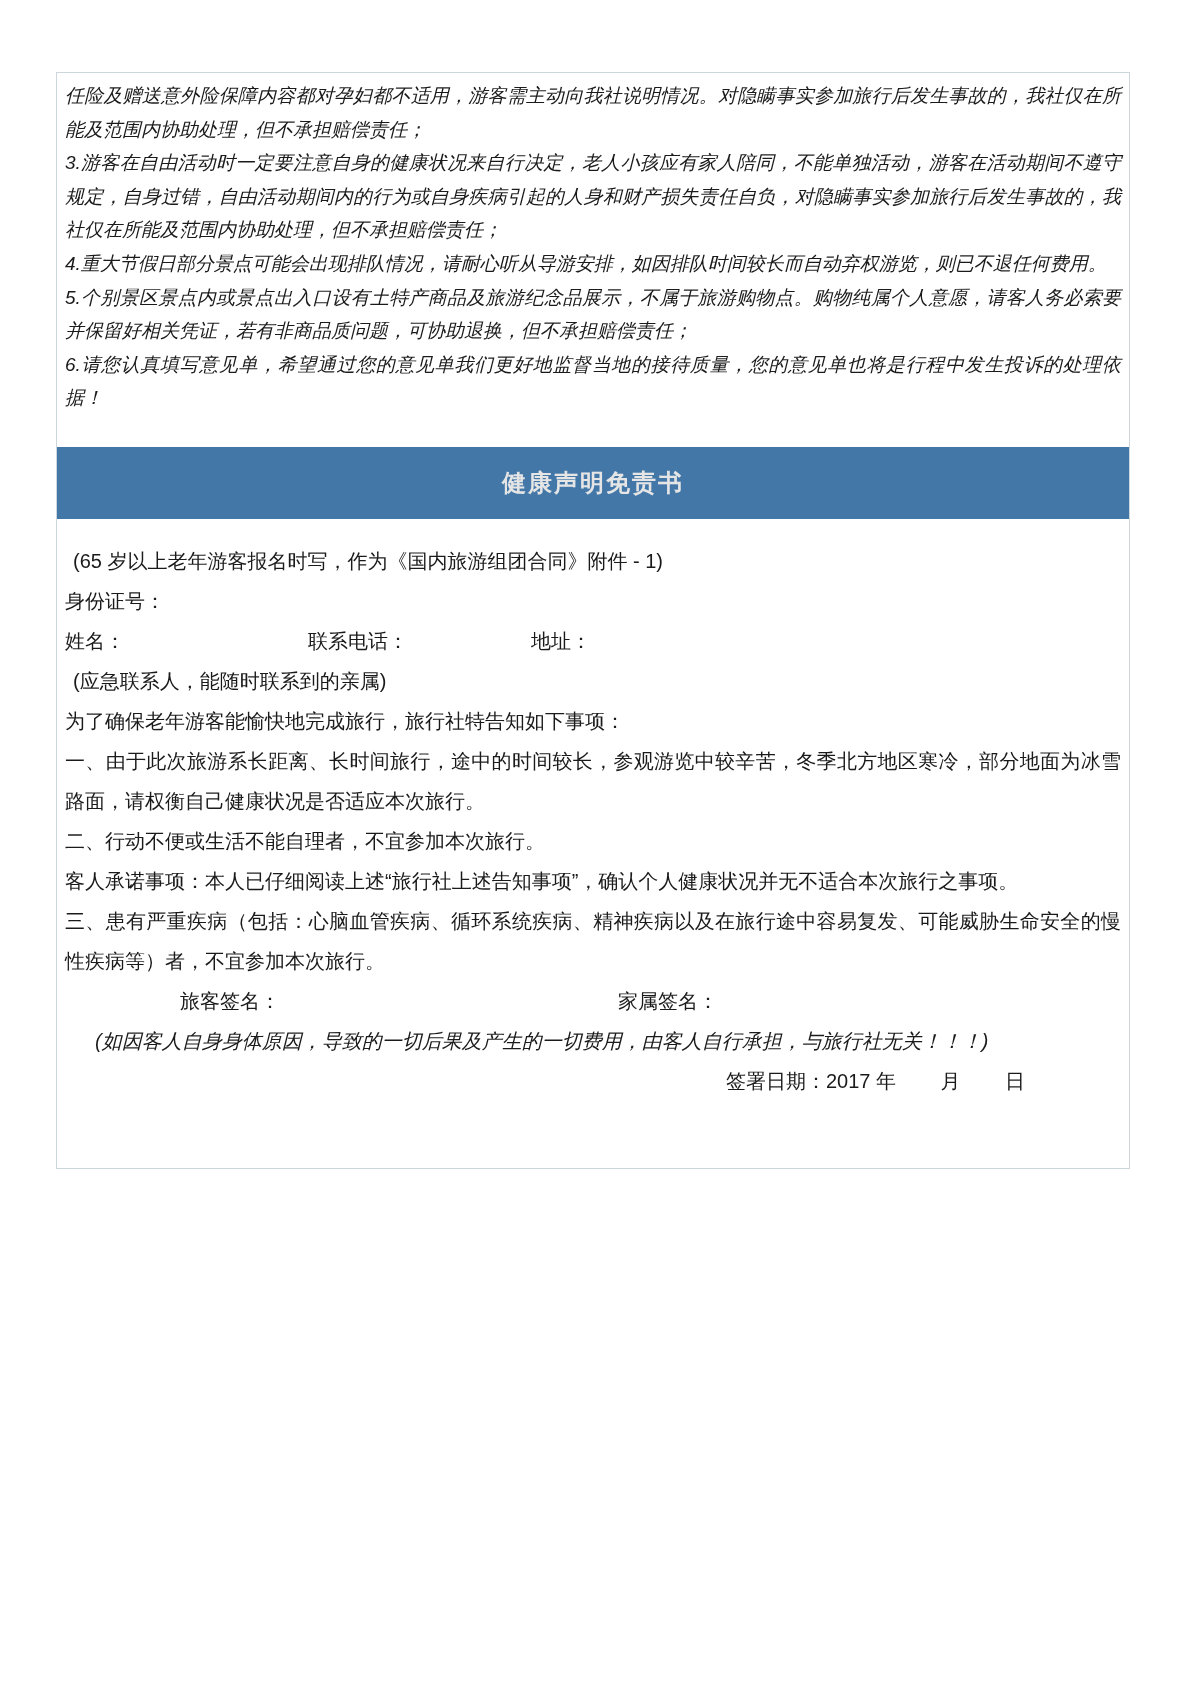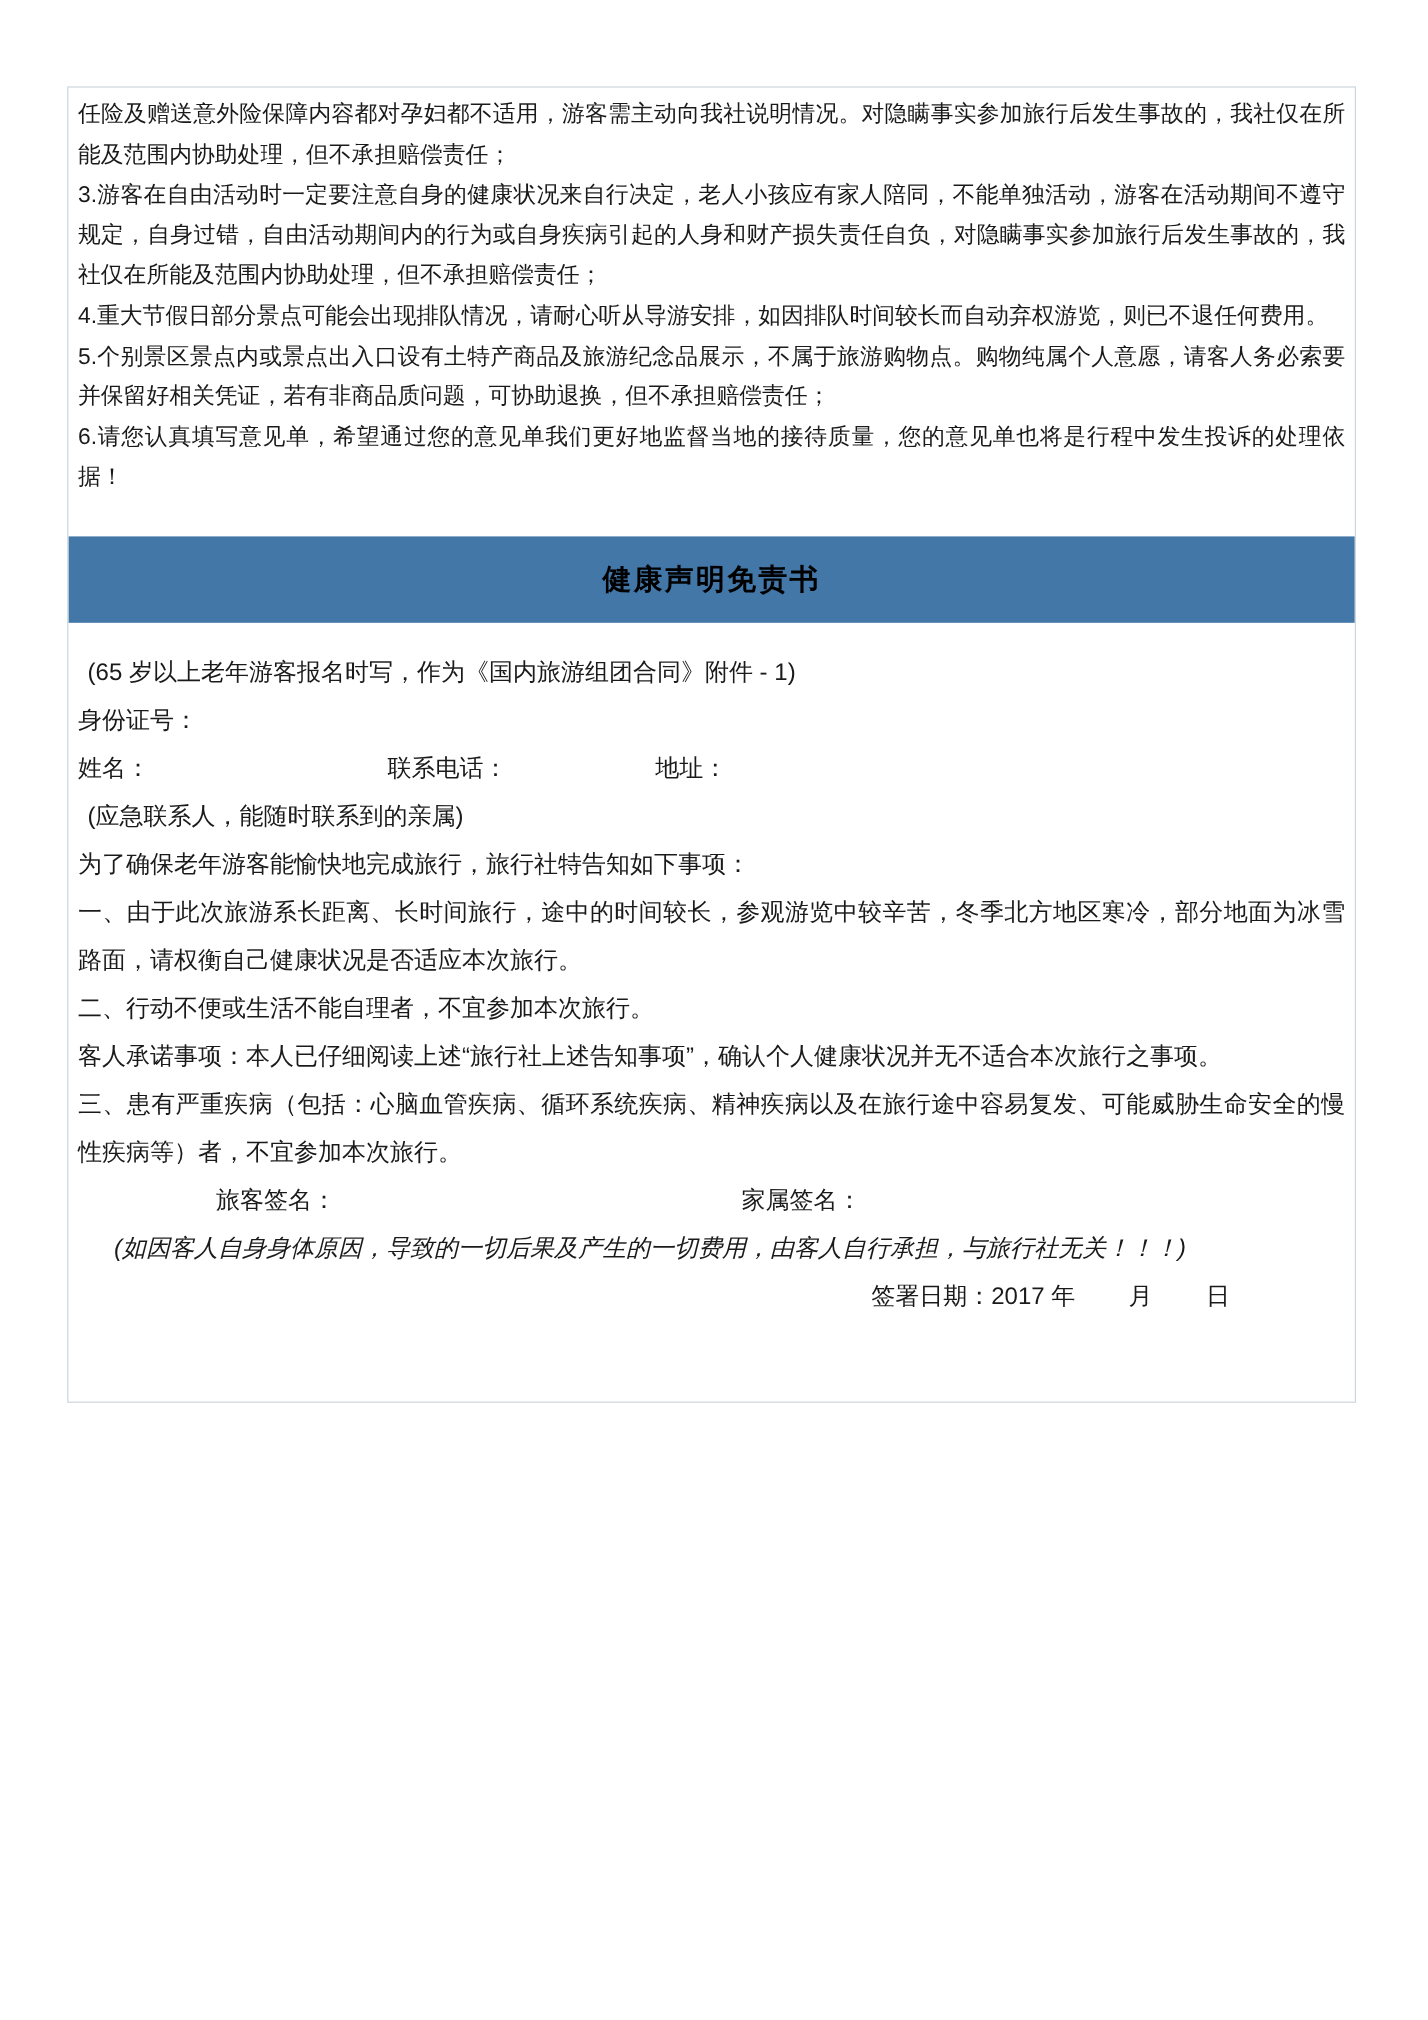--- a/index.html
+++ b/index.html
@@ -17,46 +17,46 @@
     border: 1px solid #ccd6dd;
     background: #ffffff;
     overflow: hidden;
   }
   .intro {
     padding: 6px 8px 0 8px;
     font-size: 19px;
     line-height: 33.6px;
     text-align: justify;
   }
-  .intro p { margin: 0; }
+  .intro p { margin: 0; font-style: italic; }
   .section-header {
     margin-top: 32px;
     height: 72px;
     background: #4377a8;
     display: flex;
     align-items: center;
     justify-content: center;
   }
   .section-header h2 {
-    color: #000000;
+    color: #e5e5e5;
     font-size: 24px;
     font-weight: bold;
     letter-spacing: 2px;
   }
   .lower {
     padding: 22px 8px 0 8px;
     font-size: 20px;
     line-height: 40px;
     text-align: justify;
   }
   .lower p { margin: 0; }
   .indent-sm { padding-left: 8px; }
   .label-row { display: flex; text-align: left; }
   .col-a { display: inline-block; width: 243px; }
-  .col-b { display: inline-block; width: 223px; margin-left: 15px; }
+  .col-b { display: inline-block; width: 223px; }
   .sig-row { display: flex; padding-left: 115px; text-align: left; }
   .sig-row .sig-a { display: inline-block; width: 438px; }
   .liability { padding-left: 30px; font-style: italic; }
   .sign-date {
     margin-top: 24px;
     padding-left: 661px;
     white-space: pre;
     text-align: left;
   }
 </style>

